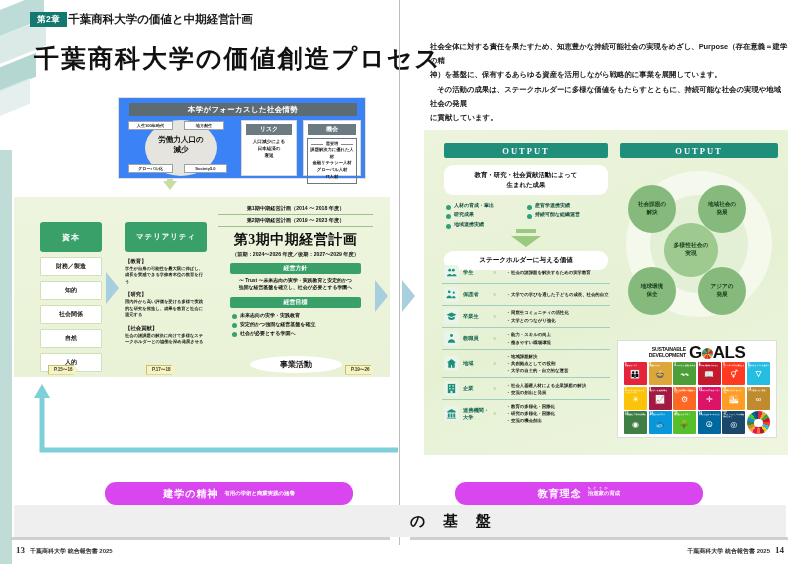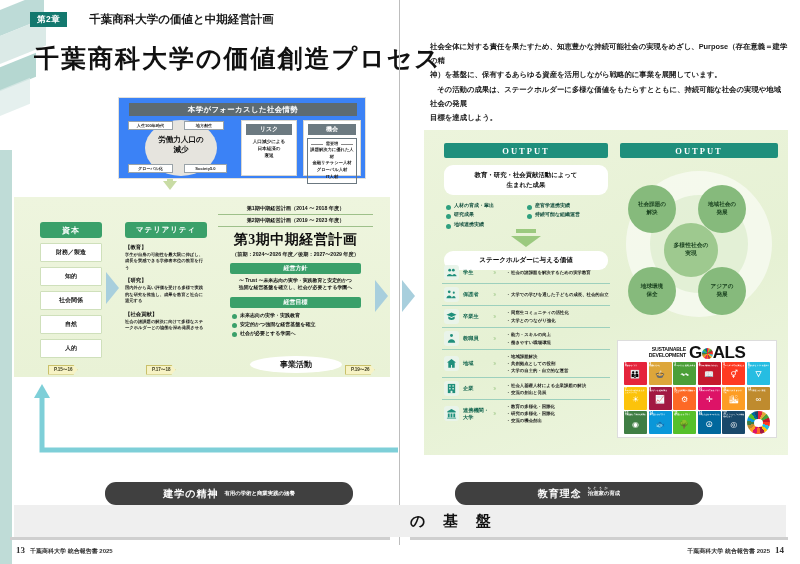--- a/index.html
+++ b/index.html
@@ -15,21 +15,21 @@
   .deco { position:absolute; left:0; top:0; width:110px; height:150px; overflow:hidden; pointer-events:none; }
   .deco i { position:absolute; display:block; background:#b9d8d3; opacity:.75;
             transform:skewY(-22deg); }
   .deco i.p1 { left:-34px; top:8px;  width:78px; height:26px; background:#a7cfc9; }
   .deco i.p2 { left:-46px; top:36px; width:92px; height:28px; background:#cfe3df; }
   .deco i.p3 { left:-30px; top:66px; width:66px; height:24px; background:#9cc9c2; }
   .deco i.p4 { left:-50px; top:94px; width:80px; height:26px; background:#dcebe8; }
   .deco-strip { position:absolute; left:0; top:150px; width:12px; height:420px; background:#bfdcd7; }
 
   
-  .chapter { position:absolute; left:30px; top:12px; display:flex; align-items:center; gap:22px; }
+  .chapter { position:absolute; left:30px; top:12px; display:flex; align-items:center; gap:1px; }
   .chapter-badge { background:#13786e; color:#fff; font-size:8.5px; font-weight:700;
                    padding:3px 7px; letter-spacing:.5px; line-height:1; }
   .chapter-text { font-family:"Liberation Serif","DejaVu Serif",serif; font-size:11.5px; font-weight:700; color:#1a1a1a; }
   .main-title { position:absolute; left:34px; top:42px;
                 font-family:"Liberation Serif","DejaVu Serif",serif;
                 font-size:25px; font-weight:700; letter-spacing:2px; color:#111; }
 
   .intro { position:absolute; left:430px; top:40px; width:358px;
            font-size:7.4px; line-height:1.85; color:#1a1a1a; font-weight:700; }
   .intro p { margin-bottom:1px; text-indent:0; }
@@ -83,21 +83,21 @@
   .downarrow { position:absolute; left:163px; top:181px; width:0; height:0;
                border-left:7px solid transparent; border-right:7px solid transparent;
                border-top:9px solid #c9dca5; }
   .downarrow-stem { position:absolute; left:167px; top:179px; width:6px; height:6px; background:#c9dca5; }
 
   
   .greenband { position:absolute; left:14px; top:197px; width:376px; height:180px;
                background:linear-gradient(180deg,#eef5de 0%,#e9f2d6 100%); }
 
   .col { position:absolute; top:0; }
-  .col-hd { height:16px; border-radius:3px; color:#fff; font-size:8px; font-weight:700;
+  .col-hd { height:30px; border-radius:3px; color:#fff; font-size:8px; font-weight:700;
             display:flex; align-items:center; justify-content:center; letter-spacing:1px; }
 
   
   .c-capital { left:40px; top:222px; width:62px; }
   .c-capital .col-hd { background:#3aa06a; }
   .capitem { background:#fff; border:1px solid #cfe0bb; margin-top:5px; height:19px;
              display:flex; align-items:center; justify-content:center;
              font-size:6px; font-weight:700; color:#1a1a1a; border-radius:1px; }
 
   
@@ -216,21 +216,21 @@
                  font-size:1.7px; font-weight:700; line-height:1.05; }
   .sdg-cell .g { position:absolute; left:50%; top:58%; transform:translate(-50%,-50%);
                  color:#fff; font-size:8px; line-height:1; }
   .sdg-wheel { aspect-ratio:1/1; border-radius:50%;
                background:conic-gradient(#e5243b 0 6%,#dda63a 6% 12%,#4c9f38 12% 18%,#c5192d 18% 24%,#ff3a21 24% 30%,#26bde2 30% 36%,#fcc30b 36% 41%,#a21942 41% 47%,#fd6925 47% 53%,#dd1367 53% 59%,#fd9d24 59% 65%,#bf8b2e 65% 71%,#3f7e44 71% 77%,#0a97d9 77% 83%,#56c02b 83% 89%,#00689d 89% 94%,#19486a 94% 100%);
                position:relative; }
   .sdg-wheel::after { content:""; position:absolute; left:32%; top:32%; width:36%; height:36%;
                       background:#fff; border-radius:50%; }
 
   
-  .banner { position:absolute; top:482px; height:23px; border-radius:11px; background:#404040;
+  .banner { position:absolute; top:482px; height:23px; border-radius:11px; background:#d946ef;
             color:#fff; display:flex; align-items:center; justify-content:center; gap:6px; }
   .banner.b1 { left:105px; width:248px; }
   .banner.b2 { left:455px; width:248px; }
   .banner .big { font-size:10px; font-weight:700; font-family:"Liberation Serif",serif; letter-spacing:1px; }
   .banner .small { font-size:5.4px; font-weight:700; }
   .banner .rb { font-size:5.4px; font-weight:700; position:relative; }
   .banner .rb sup { position:absolute; left:0; top:-4px; font-size:3px; letter-spacing:2.5px; }
 
   .baseband { position:absolute; left:14px; top:505px; width:772px; height:32px;
               background:#efefef; }
@@ -255,21 +255,21 @@
   <div class="chapter">
     <span class="chapter-badge">第2章</span>
     <span class="chapter-text">千葉商科大学の価値と中期経営計画</span>
   </div>
   <div class="main-title">千葉商科大学の価値創造プロセス</div>
 
   <div class="intro">
     <p>社会全体に対する責任を果たすため、知恵豊かな持続可能社会の実現をめざし、Purpose（存在意義＝建学の精</p>
     <p>神）を基盤に、保有するあらゆる資産を活用しながら戦略的に事業を展開しています。</p>
     <p class="ind">その活動の成果は、ステークホルダーに多様な価値をもたらすとともに、持続可能な社会の実現や地域社会の発展</p>
-    <p>目標を達成しよう。</p>
+    <p>に貢献しています。</p>
   </div>
 
   <div class="spine"></div>
 
   <div class="societybox">
     <div class="society-hd">本学がフォーカスした社会情勢</div>
 
     <div class="circlewrap">
       <div class="bg"></div>
       <div class="kw k1">人生100年時代</div>

